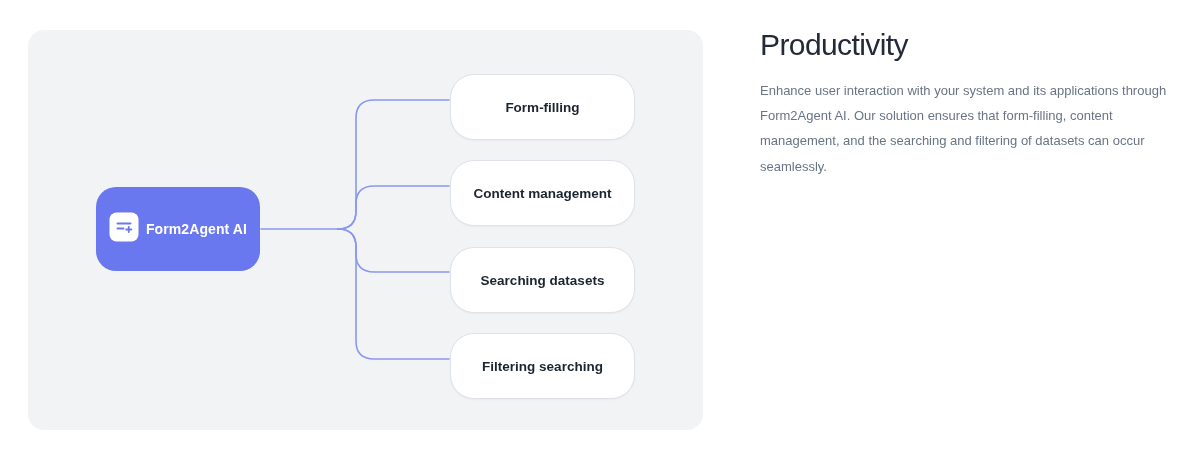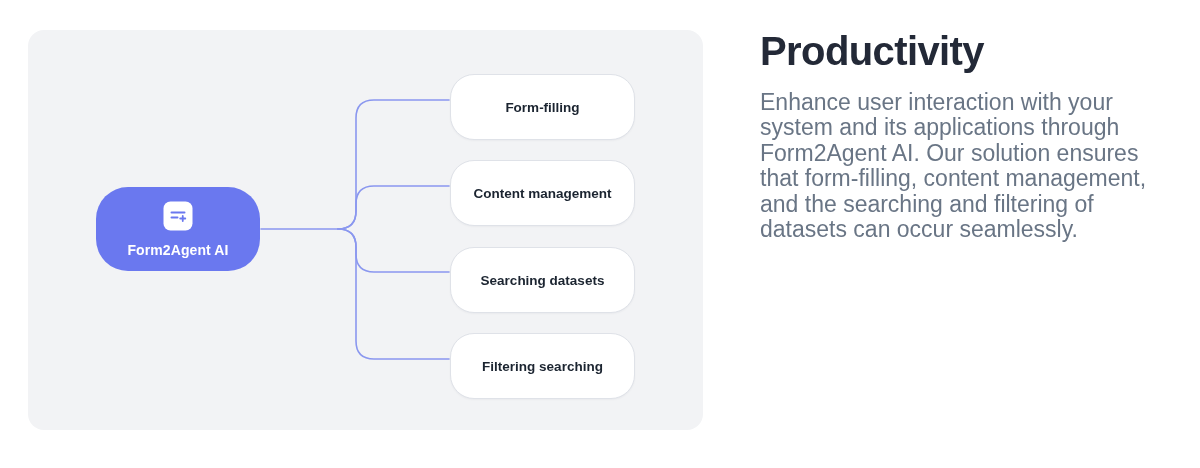--- a/index.html
+++ b/index.html
@@ -34,23 +34,23 @@
     stroke: var(--connector);
     stroke-width: 1.6;
     stroke-linecap: round;
   }
 
   .root-node {
     position: absolute;
     left: 68px; top: 157px;
     width: 164px; height: 84px;
     background: var(--accent);
-    border-radius: 32px;
+    border-radius: 20px;
     display: flex;
-    flex-direction: column;
+    flex-direction: row;
     align-items: center;
     justify-content: center;
     gap: 7px;
   }
   .root-label {
     color: #ffffff;
     font-size: 14px;
     font-weight: 700;
     letter-spacing: 0.1px;
   }
@@ -77,29 +77,29 @@
     font-weight: 700;
   }
 
   .content {
     position: absolute;
     left: 760px; top: 26px;
     width: 425px;
   }
   .page-title {
     color: var(--heading);
-    font-size: 40px;
-    font-weight: 700;
+    font-size: 30px;
+    font-weight: 400;
     letter-spacing: -0.6px;
     line-height: 1.25;
   }
   .page-body {
     margin-top: 14px;
     color: var(--body-text);
-    font-size: 23px;
+    font-size: 13px;
     line-height: 25.4px;
     width: 420px;
   }
 </style>
 </head>
 <body>
 
 <div class="panel">
 
   <svg class="connectors" viewBox="0 0 675 400" xmlns="http://www.w3.org/2000/svg">

